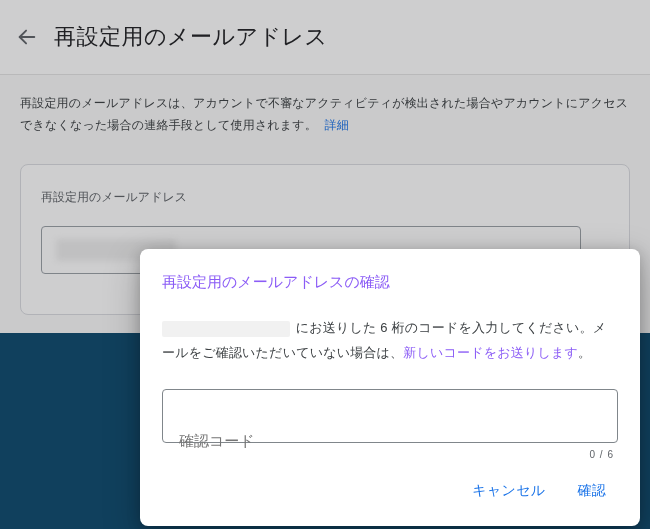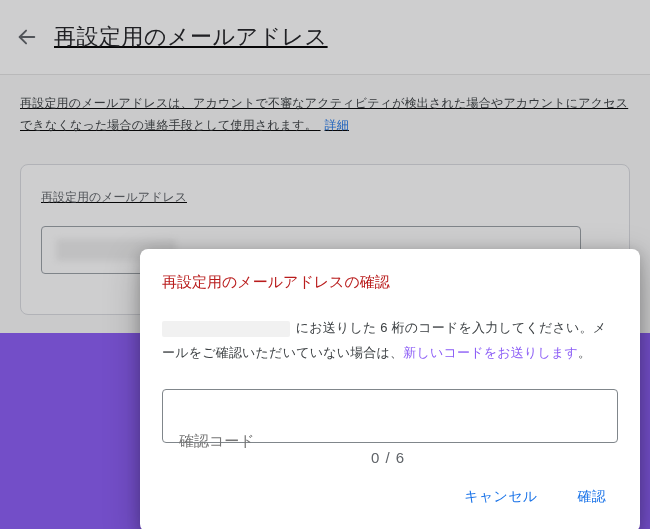--- a/index.html
+++ b/index.html
@@ -7,22 +7,21 @@
       font-family: "Helvetica Neue", Arial, "Hiragino Kaku Gothic ProN", "Hiragino Sans", Meiryo, sans-serif;
       width: 650px;
       height: 529px;
       background: #f1f1f1;
       position: relative;
       overflow: hidden;
     }
     .background-page {
       position: absolute;
       inset: 0;
-      background: #8b5cf6;
-      text-decoration: underline;
+      background: #0c4a6e;
     }
     .header {
       display: flex;
       align-items: center;
       padding: 22px 16px 22px 16px;
       background: #ffffff;
       border-bottom: 1px solid #e4e4e4;
     }
     .back-arrow {
       color: #5f6368;
@@ -92,21 +91,21 @@
       left: 140px;
       top: 249px;
       width: 500px;
       background: #ffffff;
       border-radius: 8px;
       box-shadow: 0 2px 14px rgba(0,0,0,0.2), 0 12px 36px rgba(0,0,0,0.25);
       padding: 24px 22px 14px 22px;
     }
     .dialog-title {
       font-size: 15px;
-      color: #b91c1c;
+      color: #8b5cf6;
       margin-bottom: 24px;
     }
     .dialog-body {
       font-size: 13px;
       color: #3c4043;
       line-height: 1.9;
       letter-spacing: 0.2px;
       margin-bottom: 24px;
     }
     .dialog-body .redacted {
@@ -134,31 +133,31 @@
     }
     .code-field input {
       border: none;
       outline: none;
       width: 100%;
       font-size: 15px;
       background: transparent;
       margin-top: 48px;
     }
     .counter {
-      text-align: center;
-      font-size: 15px;
+      text-align: right;
+      font-size: 10px;
       color: #5f6368;
       letter-spacing: 1px;
       margin-bottom: 14px;
       padding-right: 4px;
     }
     .dialog-actions {
       display: flex;
       justify-content: flex-end;
-      gap: 32px;
+      gap: 24px;
       padding-right: 8px;
       padding-bottom: 4px;
     }
     .text-button {
       background: none;
       border: none;
       color: #1a73e8;
       font-size: 14px;
       font-weight: 500;
       cursor: pointer;

